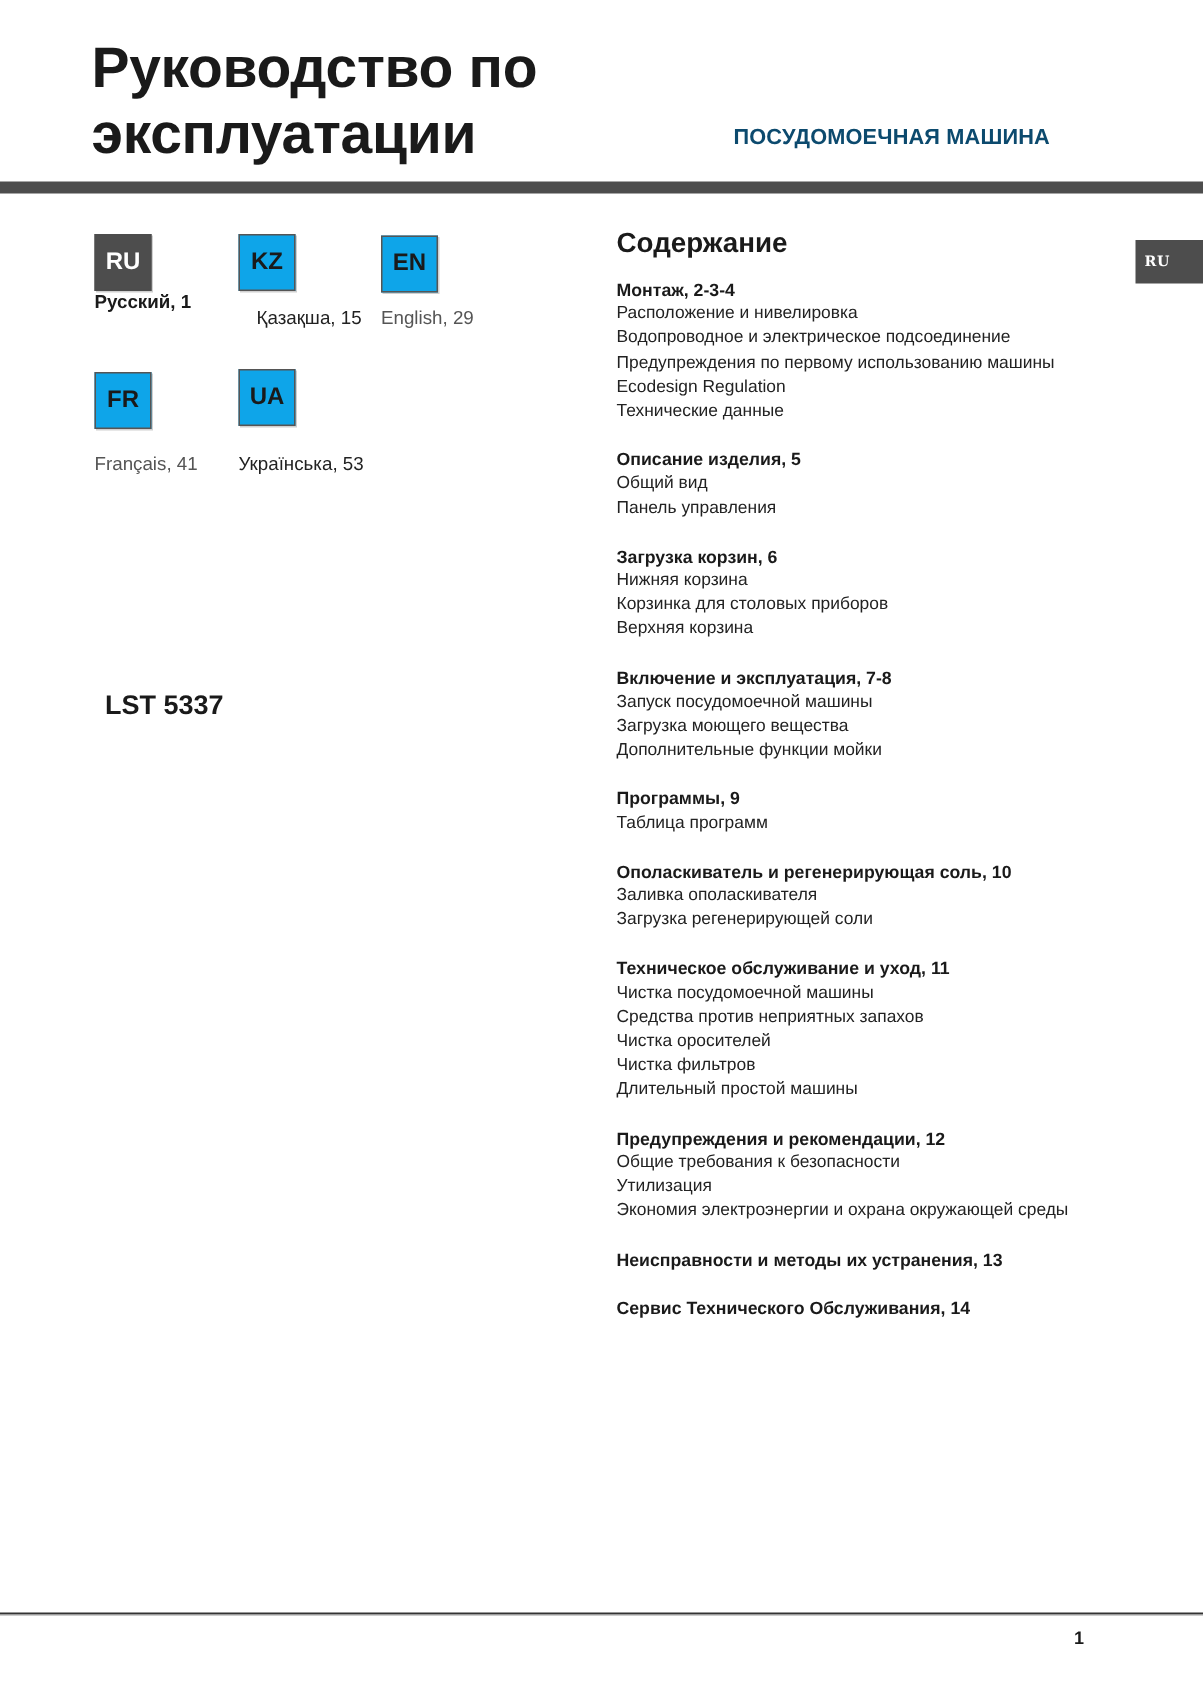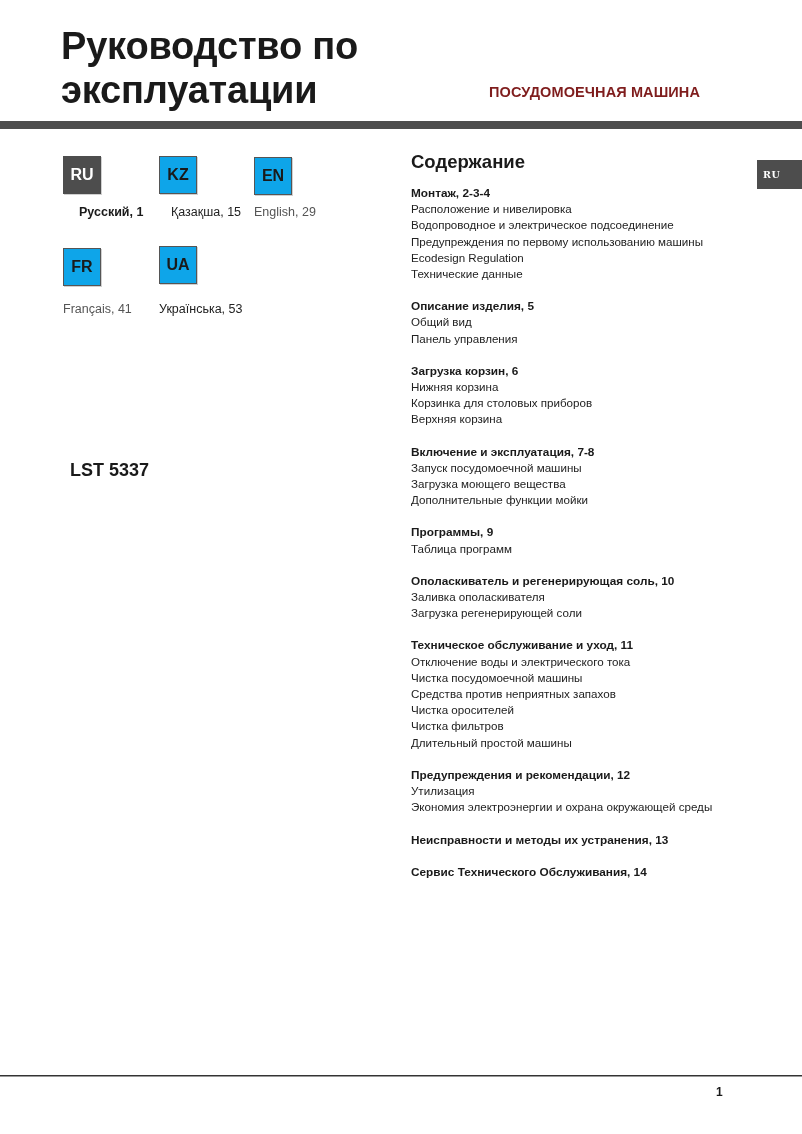--- a/index.html
+++ b/index.html
@@ -26,21 +26,21 @@
       color: #1a1a1a;
       letter-spacing: -0.2px;
     }
     .title span { display: block; }
     .subtitle {
       position: absolute;
       left: 489px;
       top: 84px;
       font-size: 14.5px;
       font-weight: bold;
-      color: #7f1d1d;
+      color: #0c4a6e;
       letter-spacing: 0.1px;
     }
     .top-rule {
       position: absolute;
       left: 0;
       top: 121px;
       width: 802px;
       height: 8px;
       background: #4d4d4d;
     }
@@ -154,21 +154,21 @@
   <span>эксплуатации</span>
 </h1>
 <div class="subtitle">ПОСУДОМОЕЧНАЯ МАШИНА</div>
 
 <div class="top-rule"></div>
 
 <div>
   <div class="lang-box active" style="left:63px; top:156px;">
     <span>RU</span>
   </div>
-  <div class="lang-label active" style="left:63px; top:205px;margin-left:16px;">Русский, 1</div>
+  <div class="lang-label active" style="left:63px; top:194px;">Русский, 1</div>
 
   <div class="lang-box" style="left:159px; top:156px;">
     <span>KZ</span>
   </div>
   <div class="lang-label" style="left:159px; top:205px;margin-left:12px;">Қазақша, 15</div>
 
   <div class="lang-box" style="left:254px; top:157px;">
     <span>EN</span>
   </div>
   <div class="lang-label muted" style="left:254px; top:205px;">English, 29</div>
@@ -224,30 +224,30 @@
   </div>
 
   <div class="toc-section">
     <div class="toc-section-title">Ополаскиватель и регенерирующая соль, 10</div>
     <div class="toc-item">Заливка ополаскивателя</div>
     <div class="toc-item">Загрузка регенерирующей соли</div>
   </div>
 
   <div class="toc-section">
     <div class="toc-section-title">Техническое обслуживание и уход, 11</div>
-    <div class="toc-item">Отключение воды и электрического тока</div>
     <div class="toc-item">Чистка посудомоечной машины</div>
     <div class="toc-item">Средства против неприятных запахов</div>
     <div class="toc-item">Чистка оросителей</div>
     <div class="toc-item">Чистка фильтров</div>
     <div class="toc-item">Длительный простой машины</div>
   </div>
 
   <div class="toc-section">
     <div class="toc-section-title">Предупреждения и рекомендации, 12</div>
+    <div class="toc-item">Общие требования к безопасности</div>
     <div class="toc-item">Утилизация</div>
     <div class="toc-item">Экономия электроэнергии и охрана окружающей среды</div>
   </div>
 
   <div class="toc-section">
     <div class="toc-section-title">Неисправности и методы их устранения, 13</div>
   </div>
 
   <div class="toc-section">
     <div class="toc-section-title">Сервис Технического Обслуживания, 14</div>

